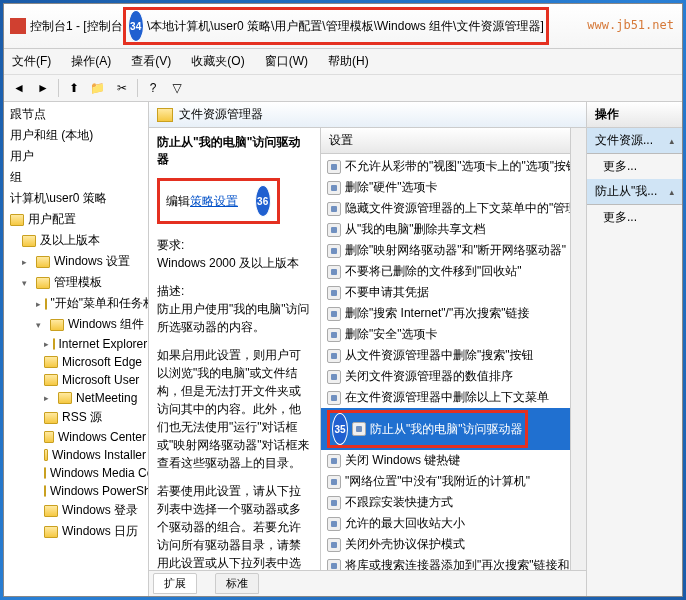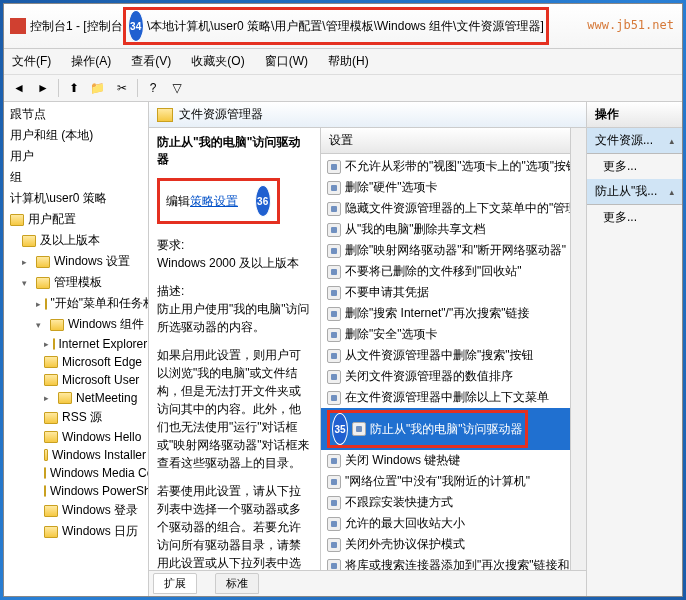--- a/index.html
+++ b/index.html
@@ -150,21 +150,21 @@
           <span class="caret">▸</span>
           <span class="tree-icon folder-icon"></span>
           <span>NetMeeting</span>
         </div>
       <div class="tree-item indent3">
           <span class="tree-icon folder-icon"></span>
           <span>RSS 源</span>
         </div>
       <div class="tree-item indent3">
           <span class="tree-icon folder-icon"></span>
-          <span>Windows Hello</span>
+          <span>Windows Center</span>
         </div>
       <div class="tree-item indent3">
           <span class="tree-icon folder-icon"></span>
           <span>Windows Installer</span>
         </div>
       <div class="tree-item indent3">
           <span class="tree-icon folder-icon"></span>
           <span>Windows Media Center</span>
         </div>
       <div class="tree-item indent3">

